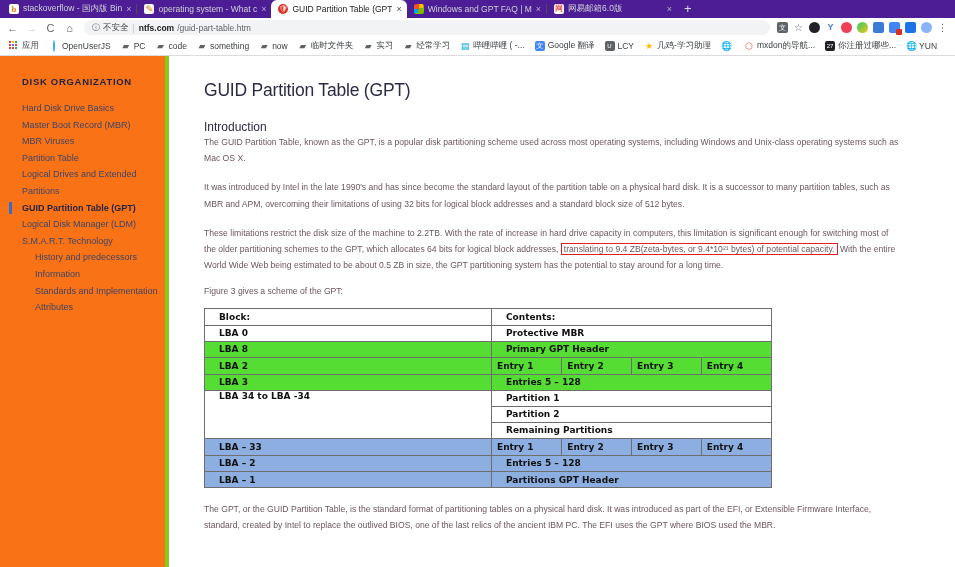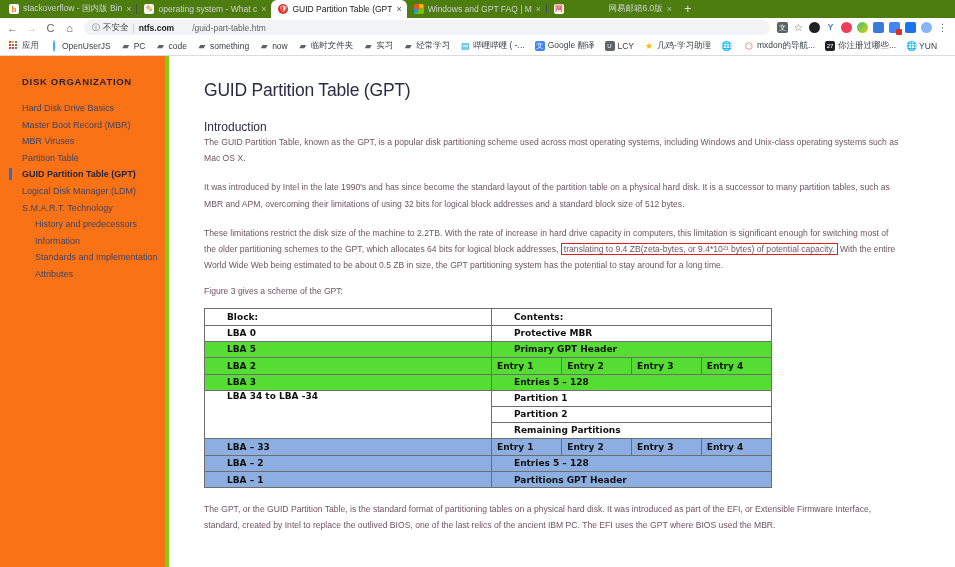--- a/index.html
+++ b/index.html
@@ -7,24 +7,23 @@
     width: 955px; height: 567px;
     overflow: hidden;
     font-family: "Liberation Sans", sans-serif;
     background: #ffffff;
   }
 
   
   .browser { width: 955px; height: 567px; display: flex; flex-direction: column; }
 
   .tabstrip {
-    height: 18px; background: #4d7c0f;
+    height: 18px; background: #4c1d95;
     display: flex; align-items: flex-end; flex: 0 0 18px;
     padding-left: 2px;
-    text-align: right;
   }
   .tab {
     height: 18px; display: flex; align-items: center; gap: 4px;
     padding: 0 5px 0 7px; font-size: 8.5px; color: #cfd2d4;
     max-width: 160px; min-width: 60px; position: relative;
     border-radius: 6px 6px 0 0;
   }
   .tab.active { background: #ffffff; color: #202124; }
   .tab .tab-title {
     white-space: nowrap; overflow: hidden; text-overflow: ellipsis;
@@ -60,21 +59,21 @@
   .navbtn.disabled { color: #c4c7c9; }
   .omnibox {
     flex: 1 1 auto; height: 15px; background: #f1f3f4; border-radius: 8px;
     display: flex; align-items: center; gap: 3px; padding: 0 8px;
     font-size: 8.5px; color: #5f6368; margin: 0 3px; max-width: 740px;
   }
   .omnibox .info-ic { font-size: 8px; }
   .omnibox .not-secure { color: #3c4043; }
   .omnibox .divider { color: #bdc1c6; margin: 0 1px; }
   .omnibox .url-host { color: #202124; font-weight: bold; }
-  .omnibox .url-path { color: #5f6368; margin-left: 15px; }
+  .omnibox .url-path { color: #5f6368; }
   .tb-icons { display: flex; align-items: center; gap: 5px; padding-right: 2px; }
   .tb-ic { width: 11px; height: 11px; font-size: 9px; line-height: 11px;
            text-align: center; border-radius: 2px; color: #5f6368; position: relative; }
   .ic-translate { background:#5f6368; color:#fff; font-size:7px; border-radius:2px; }
   .ic-star { color:#5f6368; font-size:10px; }
   .ic-dark  { background:#202124; color:#fff; border-radius:50%; font-size:7px; }
   .ic-y     { color:#4a7fd4; font-weight:bold; font-size:9px; }
   .ic-red   { background:#ef3e56; border-radius:50%; }
   .ic-green { background: linear-gradient(135deg,#2ecc71,#f1c40f); border-radius:50%; }
   .ic-blue  { background:#3a7bd5; border-radius:2px; color:#fff; font-size:7px; }
@@ -153,21 +152,21 @@
     box-decoration-break: clone; -webkit-box-decoration-break: clone;
   }
   p.fig-caption { font-size: 8.6px; color: #6d5560; margin-bottom: 12px; }
 
   
   table.gpt {
     border-collapse: collapse; width: 100%; max-width: 568px;
     margin-bottom: 13px; table-layout: fixed;
   }
   table.gpt td {
-    border: 1px solid #6e6e6e; height: 16.1px; padding: 0 0 0 22px;
+    border: 1px solid #6e6e6e; height: 16.1px; padding: 0 0 0 14px;
     font-size: 9px; color: #111; font-weight: bold;
     font-family: "DejaVu Sans", sans-serif; white-space: nowrap;
     overflow: hidden;
   }
   .col-block { width: 287px; }
   .row-green td { background: #55dd33; }
   .row-blue  td { background: #8caee0; }
   .row-white td { background: #ffffff; }
   .sub-td { padding: 0 !important; }
   table.inner { border-collapse: collapse; width: 100%; table-layout: fixed; }
@@ -326,20 +325,21 @@
   </div>
 
   <div class="viewport">
 
     <div class="sidebar">
       <div class="side-title">DISK ORGANIZATION</div>
       <div class="side-item">Hard Disk Drive Basics</div>
       <div class="side-item">Master Boot Record (MBR)</div>
       <div class="side-item">MBR Viruses</div>
       <div class="side-item">Partition Table</div>
+      <div class="side-item">Logical Drives and Extended Partitions</div>
       <div class="side-item active">GUID Partition Table (GPT)</div>
       <div class="side-item">Logical Disk Manager (LDM)</div>
       <div class="side-item">S.M.A.R.T. Technology</div>
       <div class="side-item sub">History and predecessors</div>
       <div class="side-item sub">Information</div>
       <div class="side-item sub">Standards and Implementation</div>
       <div class="side-item sub">Attributes</div>
     </div>
 
     <div class="content">
@@ -354,21 +354,21 @@
         <tbody>
             <tr class="row-white">
           <td class="col-block">Block:</td>
           <td>Contents:</td>
         </tr>
         <tr class="row-white">
           <td class="col-block">LBA 0</td>
           <td>Protective MBR</td>
         </tr>
         <tr class="row-green">
-          <td class="col-block">LBA 5</td>
+          <td class="col-block">LBA 8</td>
           <td>Primary GPT Header</td>
         </tr>
         <tr class="row-green">
           <td class="col-block">LBA 2</td>
           <td class="sub-td">
             <table class="inner">
                   <tbody>
                     <tr>
               <td style="padding-left:5px">Entry 1</td>
               <td style="padding-left:5px">Entry 2</td>

